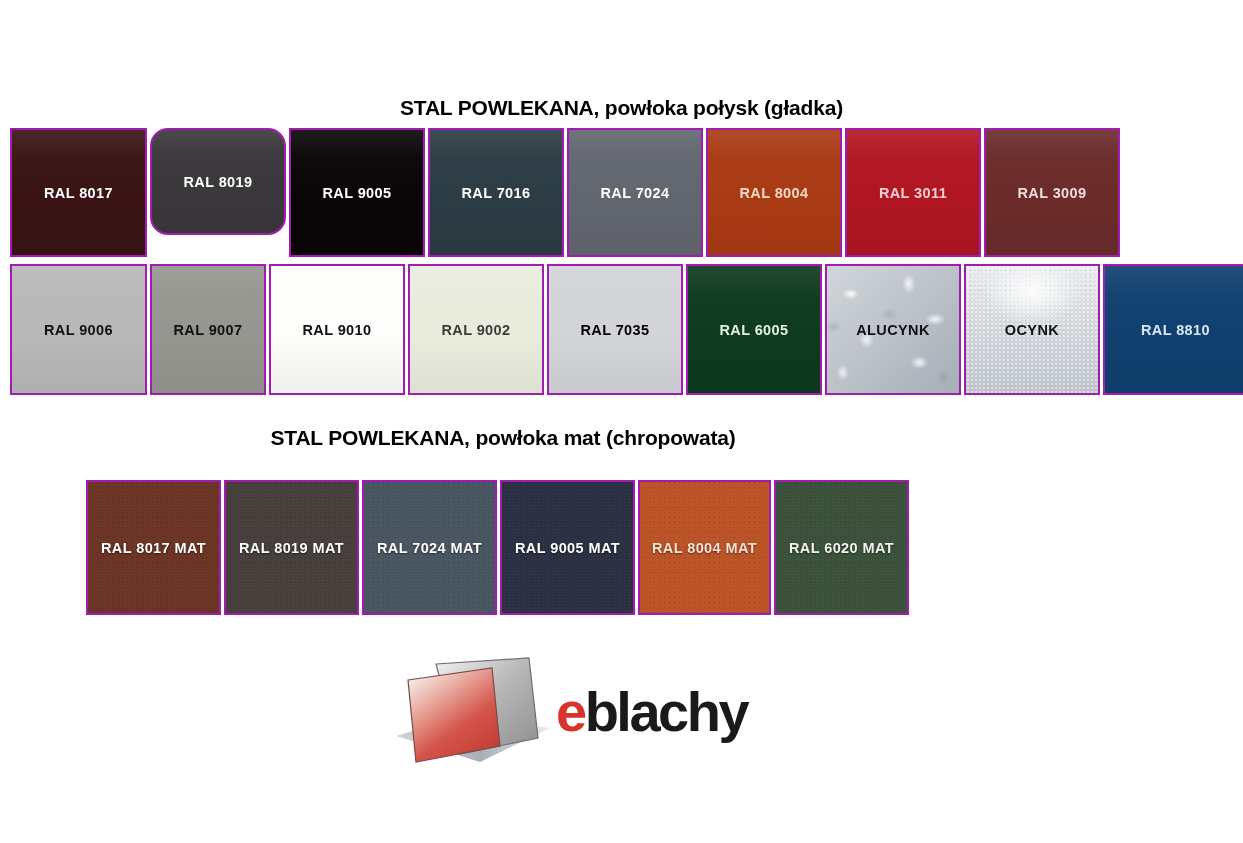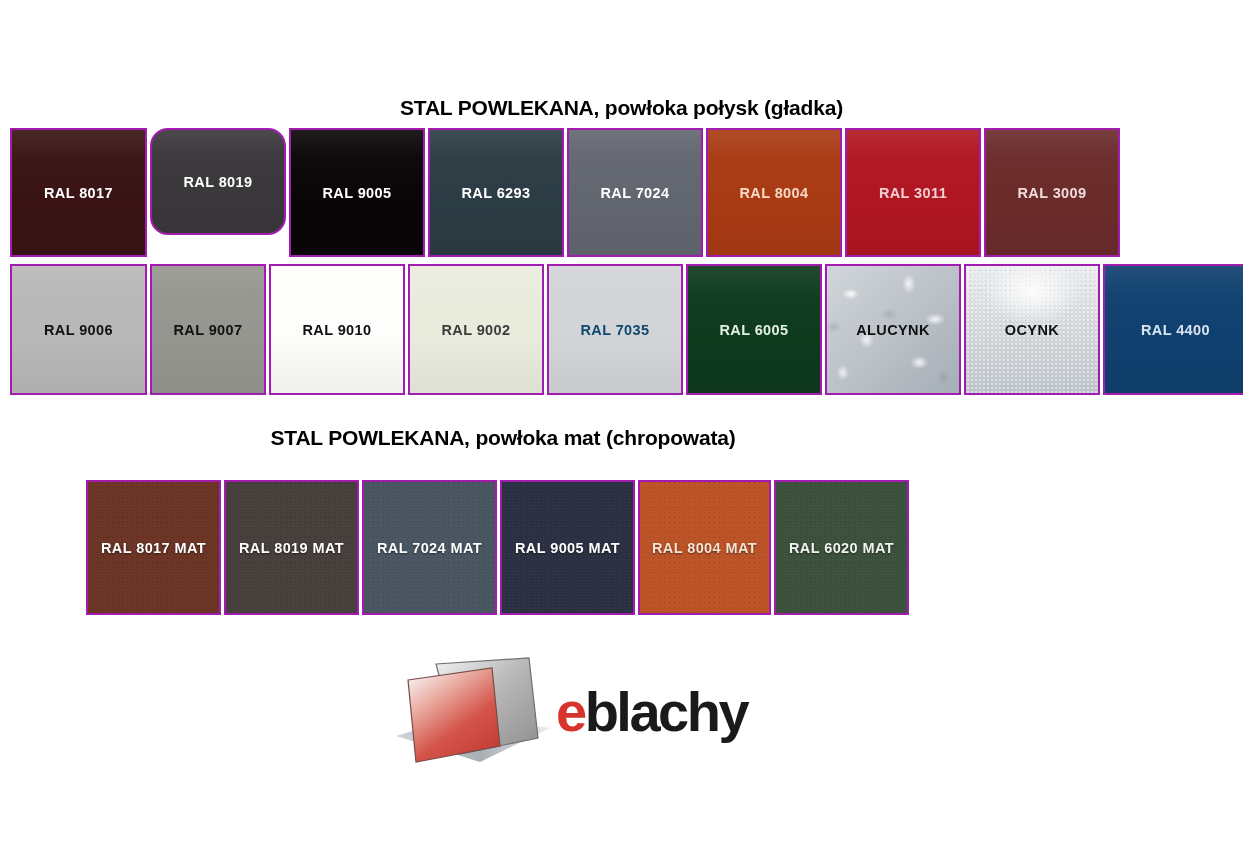--- a/index.html
+++ b/index.html
@@ -143,21 +143,21 @@
     <div class="swatch gloss" style="width: 136px; height: 107px; background: rgb(59, 56, 60); margin-right: 3px; border-radius: 18px;">
       <div class="sheen"></div>
       <div class="swatch-label" style="color: rgb(255, 255, 255);">RAL 8019</div>
     </div>
     <div class="swatch gloss" style="width: 136px; height: 129px; background: rgb(10, 6, 7); margin-right: 3px;">
       <div class="sheen"></div>
       <div class="swatch-label" style="color: rgb(255, 255, 255);">RAL 9005</div>
     </div>
     <div class="swatch gloss" style="width: 136px; height: 129px; background: rgb(44, 60, 68); margin-right: 3px;">
       <div class="sheen"></div>
-      <div class="swatch-label" style="color: rgb(255, 255, 255);">RAL 6293</div>
+      <div class="swatch-label" style="color: rgb(255, 255, 255);">RAL 7016</div>
     </div>
     <div class="swatch gloss" style="width: 136px; height: 129px; background: rgb(98, 102, 111); margin-right: 3px;">
       <div class="sheen"></div>
       <div class="swatch-label" style="color: rgb(255, 255, 255);">RAL 7024</div>
     </div>
     <div class="swatch gloss" style="width: 136px; height: 129px; background: rgb(169, 58, 20); margin-right: 3px;">
       <div class="sheen"></div>
       <div class="swatch-label" style="color: rgb(247, 217, 198);">RAL 8004</div>
     </div>
     <div class="swatch gloss" style="width: 136px; height: 129px; background: rgb(176, 22, 33); margin-right: 3px;">
@@ -181,37 +181,37 @@
     <div class="swatch gloss" style="width: 136px; height: 131px; background: rgb(253, 253, 251); margin-right: 3px;">
       <div class="sheen"></div>
       <div class="swatch-label" style="color: rgb(17, 17, 17);">RAL 9010</div>
     </div>
     <div class="swatch gloss" style="width: 136px; height: 131px; background: rgb(233, 236, 221); margin-right: 3px;">
       <div class="sheen"></div>
       <div class="swatch-label" style="color: rgb(60, 60, 60);">RAL 9002</div>
     </div>
     <div class="swatch gloss" style="width: 136px; height: 131px; background: rgb(210, 212, 216); margin-right: 3px;">
       <div class="sheen"></div>
-      <div class="swatch-label" style="color: #0c4a6e;">RAL 7035</div>
+      <div class="swatch-label" style="color: #000000;">RAL 7035</div>
     </div>
     <div class="swatch gloss" style="width: 136px; height: 131px; background: rgb(14, 58, 30); margin-right: 3px;">
       <div class="sheen"></div>
       <div class="swatch-label" style="color: rgb(228, 240, 230);">RAL 6005</div>
     </div>
     <div class="swatch gloss tex-alucynk" style="width: 136px; height: 131px; background: rgb(185, 192, 198); margin-right: 3px;">
       <div class="sheen tex-alucynk"></div>
       <div class="swatch-label" style="color: rgb(17, 17, 17);">ALUCYNK</div>
     </div>
     <div class="swatch gloss tex-ocynk" style="width: 136px; height: 131px; background: rgb(204, 209, 213); margin-right: 3px;">
       <div class="sheen tex-ocynk"></div>
       <div class="swatch-label" style="color: rgb(17, 17, 17);">OCYNK</div>
     </div>
     <div class="swatch gloss" style="width: 145px; height: 131px; background: rgb(15, 64, 111); margin-right: 3px;">
       <div class="sheen"></div>
-      <div class="swatch-label" style="color: rgb(216, 228, 239);">RAL 4400</div>
+      <div class="swatch-label" style="color: rgb(216, 228, 239);">RAL 8810</div>
     </div>
   </div>
 
 <div class="section-title" id="title-mat">STAL POWLEKANA, powłoka mat (chropowata)</div>
 
 <div class="swatch-row" id="row-mat">
     <div class="swatch mat" style="width: 135px; height: 135px; background: rgb(107, 52, 36); margin-right: 3px;">
       <div class="sheen"></div>
       <div class="swatch-label" style="color: rgb(255, 255, 255);">RAL 8017 MAT</div>
     </div>

